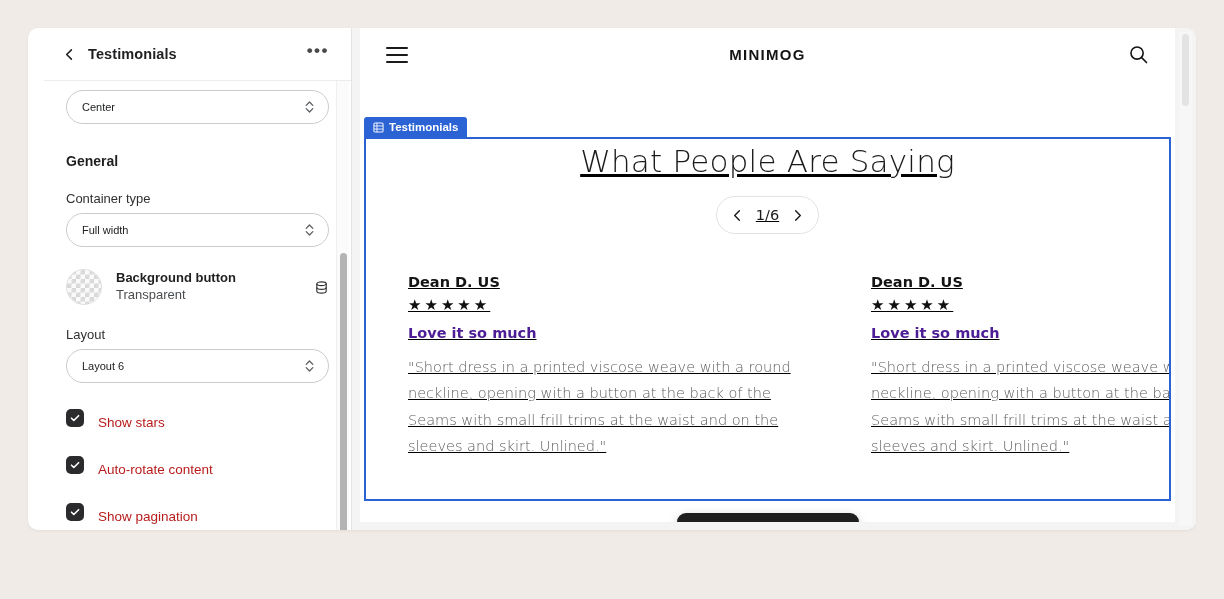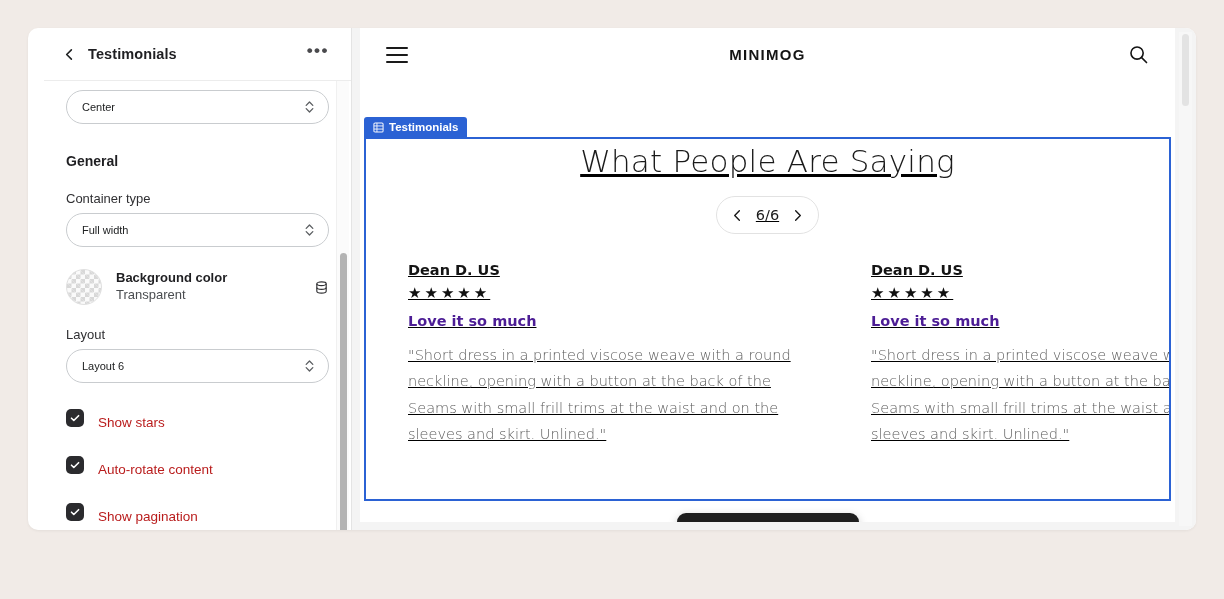--- a/index.html
+++ b/index.html
@@ -349,21 +349,21 @@
     font-size: 14.5px;
     color: #1a1a1a;
     font-family: "DejaVu Sans", sans-serif;
   }
 
   
   #testimonial-grid {
     display: flex;
     gap: 58px;
     padding: 0 42px;
-    margin-top: 28px;
+    margin-top: 40px;
   }
   .testimonial-card {
     flex: 0 0 405px;
     width: 405px;
   }
   .t-author {
     font-size: 14.5px;
     font-weight: 700;
     color: #141414;
     margin-bottom: 7px;
@@ -480,21 +480,21 @@
             <svg width="11" height="16" viewBox="0 0 11 16" fill="none" aria-hidden="true">
               <path d="M2.2 6.4L5.5 3l3.3 3.4M2.2 9.6L5.5 13l3.3-3.4" stroke="currentColor" stroke-width="1.3" stroke-linecap="round" stroke-linejoin="round"></path>
             </svg>
           </span>
         </div>
       </div>
 
       <div id="bgcolor-row">
         <div id="bgcolor-swatch"></div>
         <div id="bgcolor-texts">
-          <div id="bgcolor-name">Background color</div>
+          <div id="bgcolor-name">Background button</div>
           <div id="bgcolor-value">Transparent</div>
         </div>
         <div id="bgcolor-source-icon">
           <svg width="15" height="15" viewBox="0 0 16 16" fill="none" aria-hidden="true">
             <ellipse cx="8" cy="4" rx="5" ry="2" stroke="currentColor" stroke-width="1.2"></ellipse>
             <path d="M3 4v4c0 1.1 2.24 2 5 2s5-.9 5-2V4" stroke="currentColor" stroke-width="1.2"></path>
             <path d="M3 8v4c0 1.1 2.24 2 5 2s5-.9 5-2V8" stroke="currentColor" stroke-width="1.2"></path>
           </svg>
         </div>
       </div>
@@ -575,21 +575,21 @@
       <div id="section-outline">
 
         <h1 id="testimonial-title">What People Are Saying</h1>
 
         <div id="pagination-pill">
           <span class="pager-arrow">
             <svg width="13" height="13" viewBox="0 0 14 14" fill="none" aria-hidden="true">
               <path d="M9 2L4 7l5 5" stroke="currentColor" stroke-width="1.5" stroke-linecap="round" stroke-linejoin="round"></path>
             </svg>
           </span>
-          <span id="pager-count">6/6</span>
+          <span id="pager-count">1/6</span>
           <span class="pager-arrow">
             <svg width="13" height="13" viewBox="0 0 14 14" fill="none" aria-hidden="true">
               <path d="M5 2l5 5-5 5" stroke="currentColor" stroke-width="1.5" stroke-linecap="round" stroke-linejoin="round"></path>
             </svg>
           </span>
         </div>
 
         <div id="testimonial-grid">
 
           <article class="testimonial-card">

